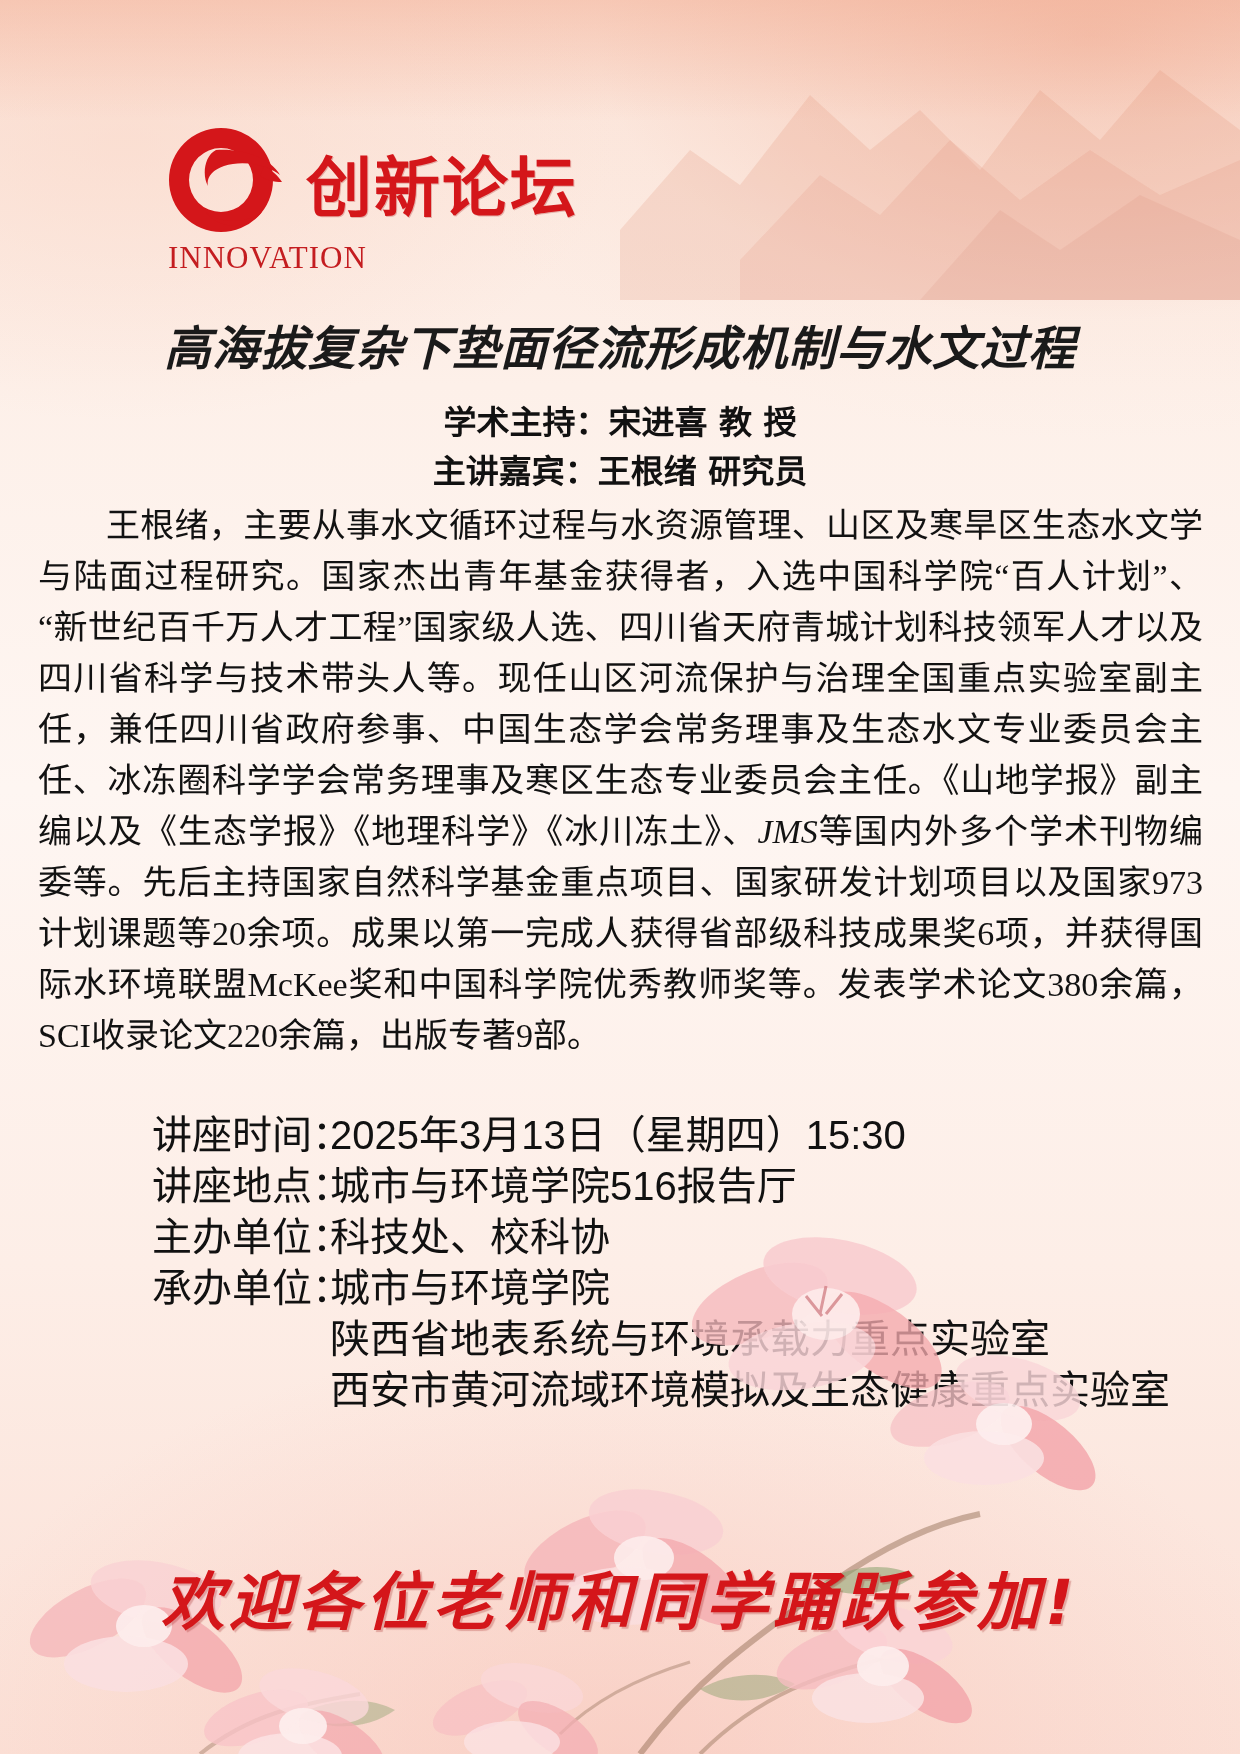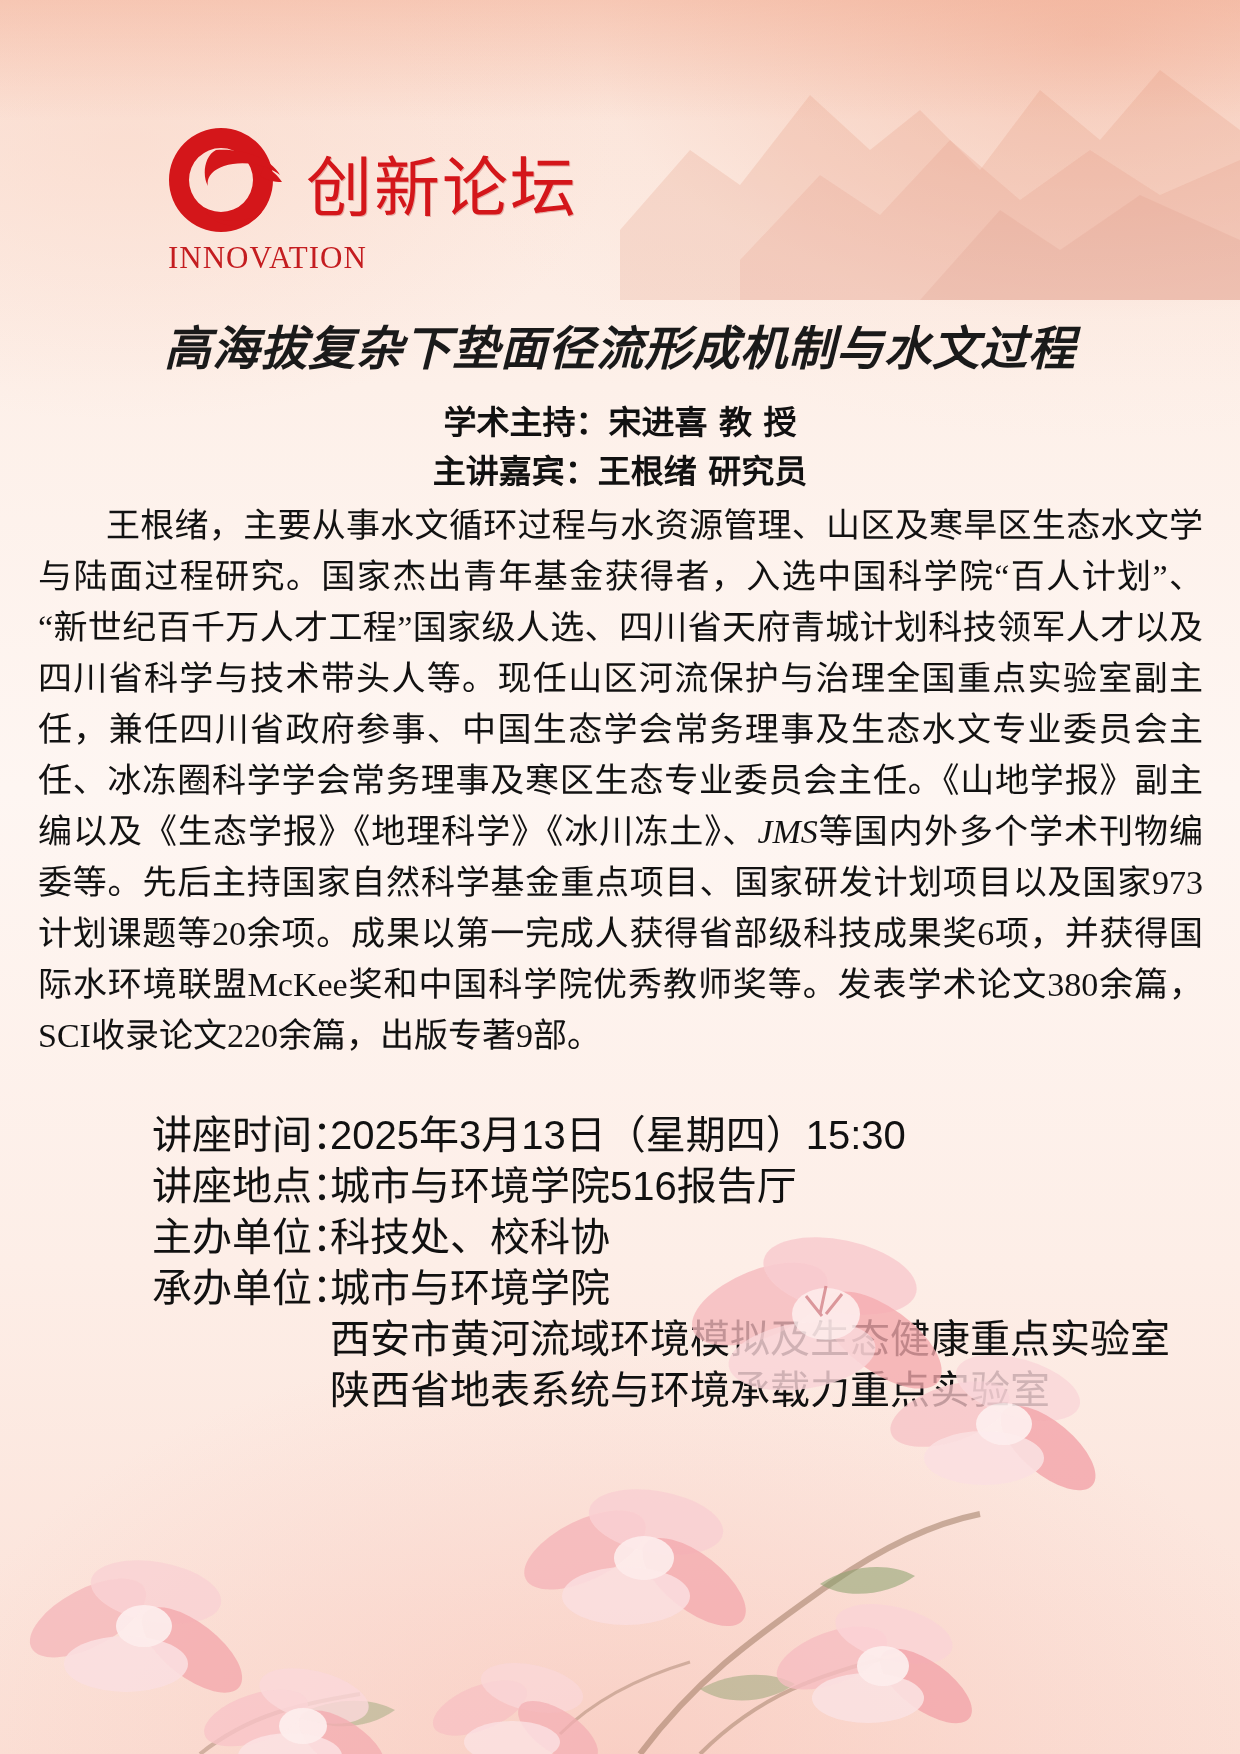--- a/index.html
+++ b/index.html
@@ -67,21 +67,21 @@
     font-size: 31px;
     letter-spacing: 1px;
     color: #c41d20;
     font-weight: 400;
     margin-left: 40px;
   }
   .forum-title {
     position: absolute;
     left: 306px; top: 22px;
     font-family: "DejaVu Sans", sans-serif;
-    font-weight: normal;
+    font-weight: bold;
     font-size: 66px;
     color: #d4161a;
     letter-spacing: 2px;
     text-shadow: 1px 1px 0 rgba(160,10,10,0.25);
   }
   .forum-session {
     position: absolute;
     left: 648px; top: 38px;
     font-family: "DejaVu Sans", sans-serif;
     font-weight: bold;
@@ -201,22 +201,22 @@
     </div>
     <div class="info-row">
       <span class="info-label">讲座地点：</span><span>城市与环境学院516报告厅</span>
     </div>
     <div class="info-row">
       <span class="info-label">主办单位：</span><span>科技处、校科协</span>
     </div>
     <div class="info-row">
       <span class="info-label">承办单位：</span><span>城市与环境学院</span>
     </div>
+    <span class="info-cont">陕西省地表系统与环境承载力重点实验室</span>
     <span class="info-cont">西安市黄河流域环境模拟及生态健康重点实验室</span>
-    <span class="info-cont">陕西省地表系统与环境承载力重点实验室</span>
   </div>
 
   <svg class="flowers" viewBox="0 0 1240 640" preserveAspectRatio="none">
     <g opacity="0.92">
 
       <path d="M640,640 C700,560 760,520 830,470 C880,435 930,410 980,400" stroke="#8d6a4f" stroke-width="6" fill="none" opacity="0.5"></path>
       <path d="M700,640 C760,580 820,560 900,540" stroke="#8d6a4f" stroke-width="4" fill="none" opacity="0.45"></path>
       <path d="M200,640 C250,600 300,590 360,580" stroke="#8d6a4f" stroke-width="4" fill="none" opacity="0.4"></path>
       <path d="M560,620 C600,580 650,560 690,548" stroke="#8d6a4f" stroke-width="3" fill="none" opacity="0.4"></path>
 
@@ -275,13 +275,14 @@
 
       <g transform="translate(520,590)">
         <ellipse cx="-40" cy="4" rx="50" ry="22" fill="#f6bec2" opacity="0.72" transform="rotate(-22 -40 4)"></ellipse>
         <ellipse cx="12" cy="-16" rx="52" ry="23" fill="#fad7d9" opacity="0.78" transform="rotate(12 12 -16)"></ellipse>
         <ellipse cx="38" cy="28" rx="46" ry="21" fill="#f3abb1" opacity="0.72" transform="rotate(34 38 28)"></ellipse>
         <ellipse cx="-8" cy="38" rx="48" ry="21" fill="#fbe4e6" opacity="0.8"></ellipse>
       </g>
     </g>
   </svg>
 
+  <div class="slogan">欢迎各位老师和同学踊跃参加!</div>
 </div>
 
 </body></html>

